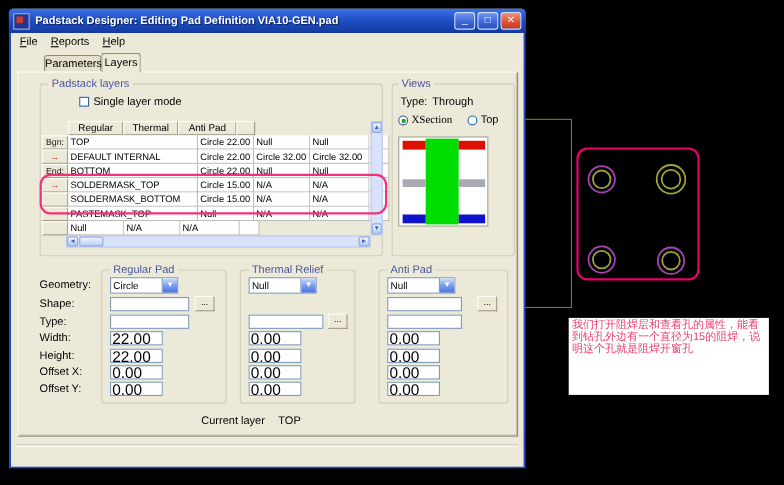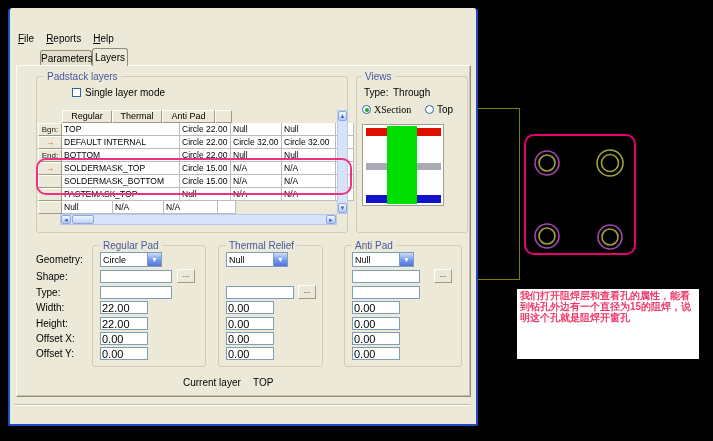--- a/index.html
+++ b/index.html
@@ -3,21 +3,21 @@
 <meta charset="utf-8">
 <style>
   html,body{margin:0;padding:0;background:#000;}
   .screen{position:relative;width:713px;height:441px;background:#000;overflow:hidden;
           font-family:"Liberation Sans",sans-serif;-webkit-font-smoothing:antialiased;}
   .abs{position:absolute;box-sizing:border-box;}
 
   
   .olive-rect{border:1px solid #7d7d00;background:transparent;z-index:0;}
   .pad-outline{border:2px solid #e8006e;border-radius:10px;z-index:0;}
-  .annotation{background:#fff;color:#ee3a6a;font-size:10px;font-weight:bold;
+  .annotation{background:#fff;color:#ee3a6a;font-size:10px;font-weight:normal;
               line-height:11px;padding:1px 3px;z-index:0;overflow:hidden;}
 
   
   .dialog-frame{background:#ece9d8;border:2px solid #1e4cc8;border-top:none;
                 border-radius:4px 4px 2px 2px;z-index:1;}
   .titlebar{background:linear-gradient(180deg,#3f6fe4 0%,#2050c4 45%,#143a9e 100%);
             border-radius:4px 4px 0 0;z-index:2;display:flex;align-items:center;padding:0 4px;}
   .app-icon{width:13px;height:13px;background:#23368f;border:1px solid #9db4ef;
             position:relative;flex:0 0 auto;}
   .app-icon::after{content:"";position:absolute;left:2px;top:2px;width:6px;height:6px;background:#d43a2a;}
@@ -64,21 +64,21 @@
           border:1px solid #8fa8dc;border-radius:2px;color:#3a5fcd;font-size:6px;line-height:9px;
           text-align:center;box-sizing:border-box;}
   .sb-thumb{position:absolute;background:linear-gradient(180deg,#eef3ff,#bcd0f6);
             border:1px solid #8fa8dc;border-radius:2px;box-sizing:border-box;}
 
   
   .preview{background:#fff;border:1px solid #a0a090;z-index:5;}
   .pv{position:absolute;}
 
   
-  .fld{background:#fff;border:1px solid #7f9db9;font-size:11px;padding:0 1px;z-index:5;
+  .fld{background:#fff;border:1px solid #7f9db9;font-size:14px;padding:0 1px;z-index:5;
        font-family:"Liberation Sans",sans-serif;color:#000;}
   .combo{background:#fff;border:1px solid #7f9db9;z-index:5;display:flex;align-items:center;}
   .combo .val{font-size:9px;padding-left:2px;flex:1 1 auto;}
   .combo .arrow{width:13px;height:100%;flex:0 0 13px;text-align:center;color:#fff;font-size:7px;
                 line-height:13px;background:linear-gradient(180deg,#cfdffc 0%,#7a9ef0 50%,#4a74e0 100%);
                 border-left:1px solid #7f9db9;}
   .browse{background:#ece9d8;border:1px solid;border-color:#fffef6 #9e9a87 #9e9a87 #fffef6;
           font-size:8px;line-height:10px;text-align:center;z-index:5;}
   .groove{border-top:1px solid #c2beac;border-bottom:1px solid #fffef6;z-index:4;}
 </style>
@@ -98,20 +98,27 @@
       <circle cx="42" cy="131" r="12" stroke="#a744b0"></circle>
       <circle cx="42" cy="131" r="8" stroke="#a2a23a"></circle>
       <circle cx="105" cy="132" r="12" stroke="#a744b0"></circle>
       <circle cx="105" cy="132" r="8" stroke="#a2a23a"></circle>
     </g>
   </svg>
   <div class="abs annotation" style="left:517px;top:289px;width:182px;height:70px;">我们打开阻焊层和查看孔的属性，能看到钻孔外边有一个直径为15的阻焊，说明这个孔就是阻焊开窗孔</div>
 
   <div class="abs dialog-frame" style="left:8px;top:8px;width:470px;height:418px;"></div>
 
+  <div class="abs titlebar" style="left:8px;top:8px;width:470px;height:22px;">
+    <span class="app-icon"></span>
+    <span class="title-text">Padstack Designer: Editing Pad Definition VIA10-GEN.pad</span>
+    <span class="winbtn">_</span>
+    <span class="winbtn">□</span>
+    <span class="winbtn close">✕</span>
+  </div>
 
   <div class="abs menubar" style="left:12px;top:31px;width:460px;height:15px;">
       <span class="menu-item"><u>F</u>ile</span>
       <span class="menu-item"><u>R</u>eports</span>
       <span class="menu-item"><u>H</u>elp</span>
     </div>
 
   <div class="abs tab" style="left:40px;top:50px;width:52px;height:15px;">Parameters</div>
   <div class="abs tab active" style="left:92px;top:48px;width:36px;height:18px;">Layers</div>
 

